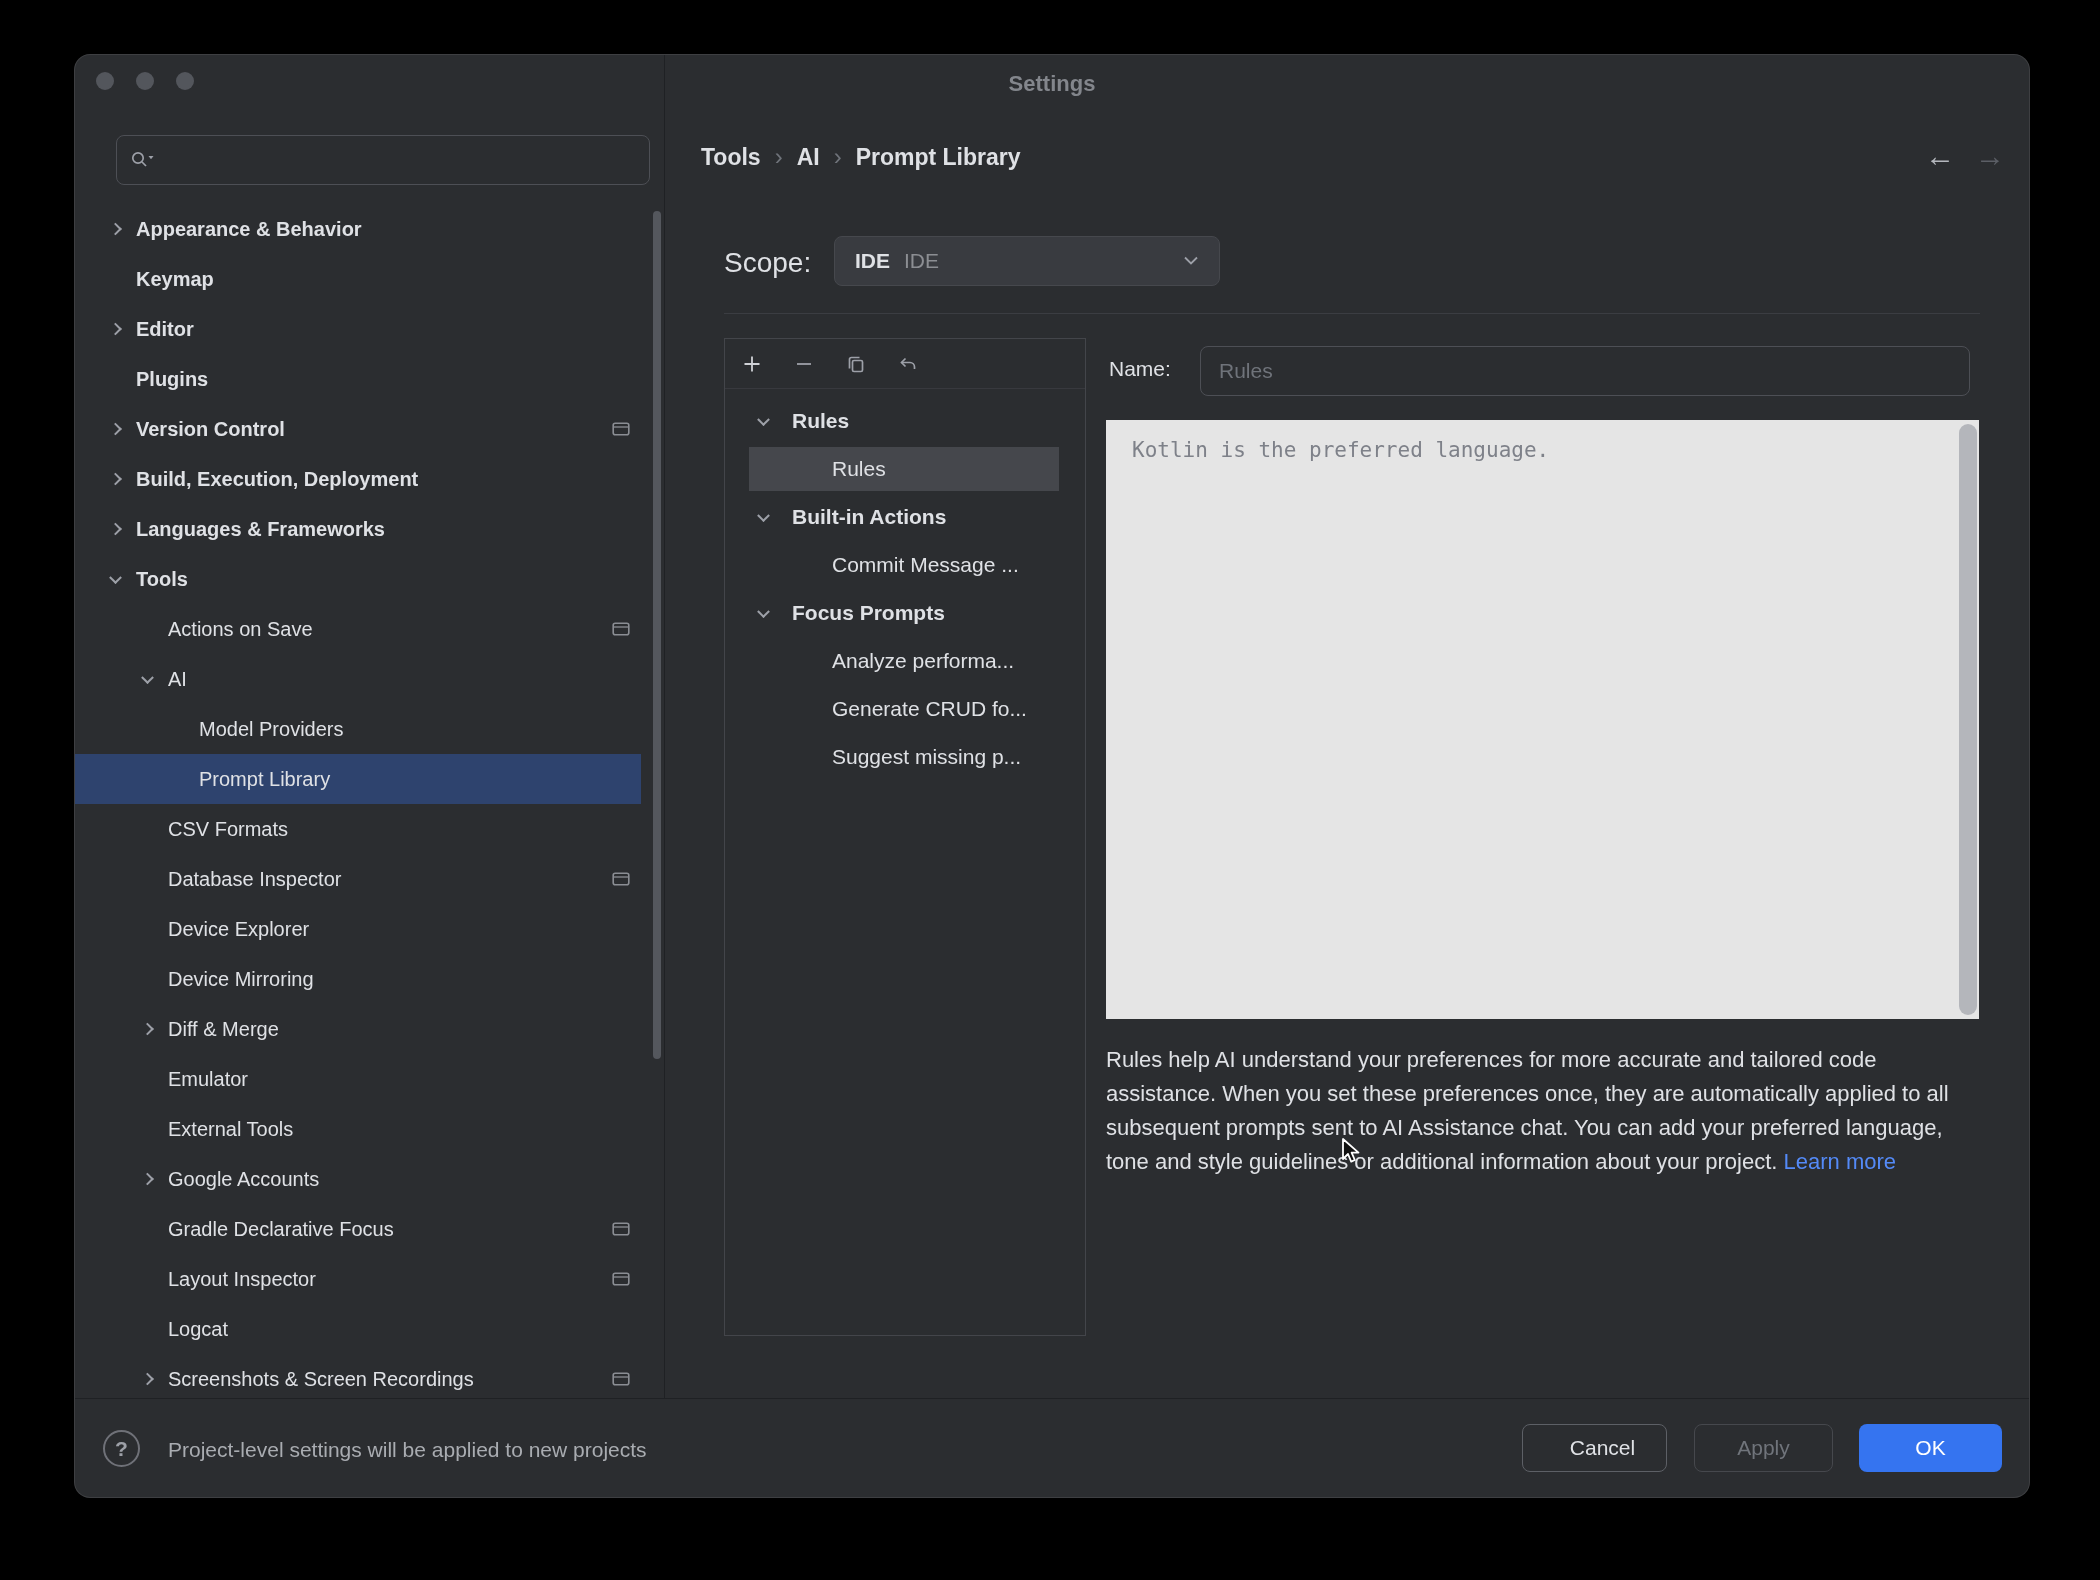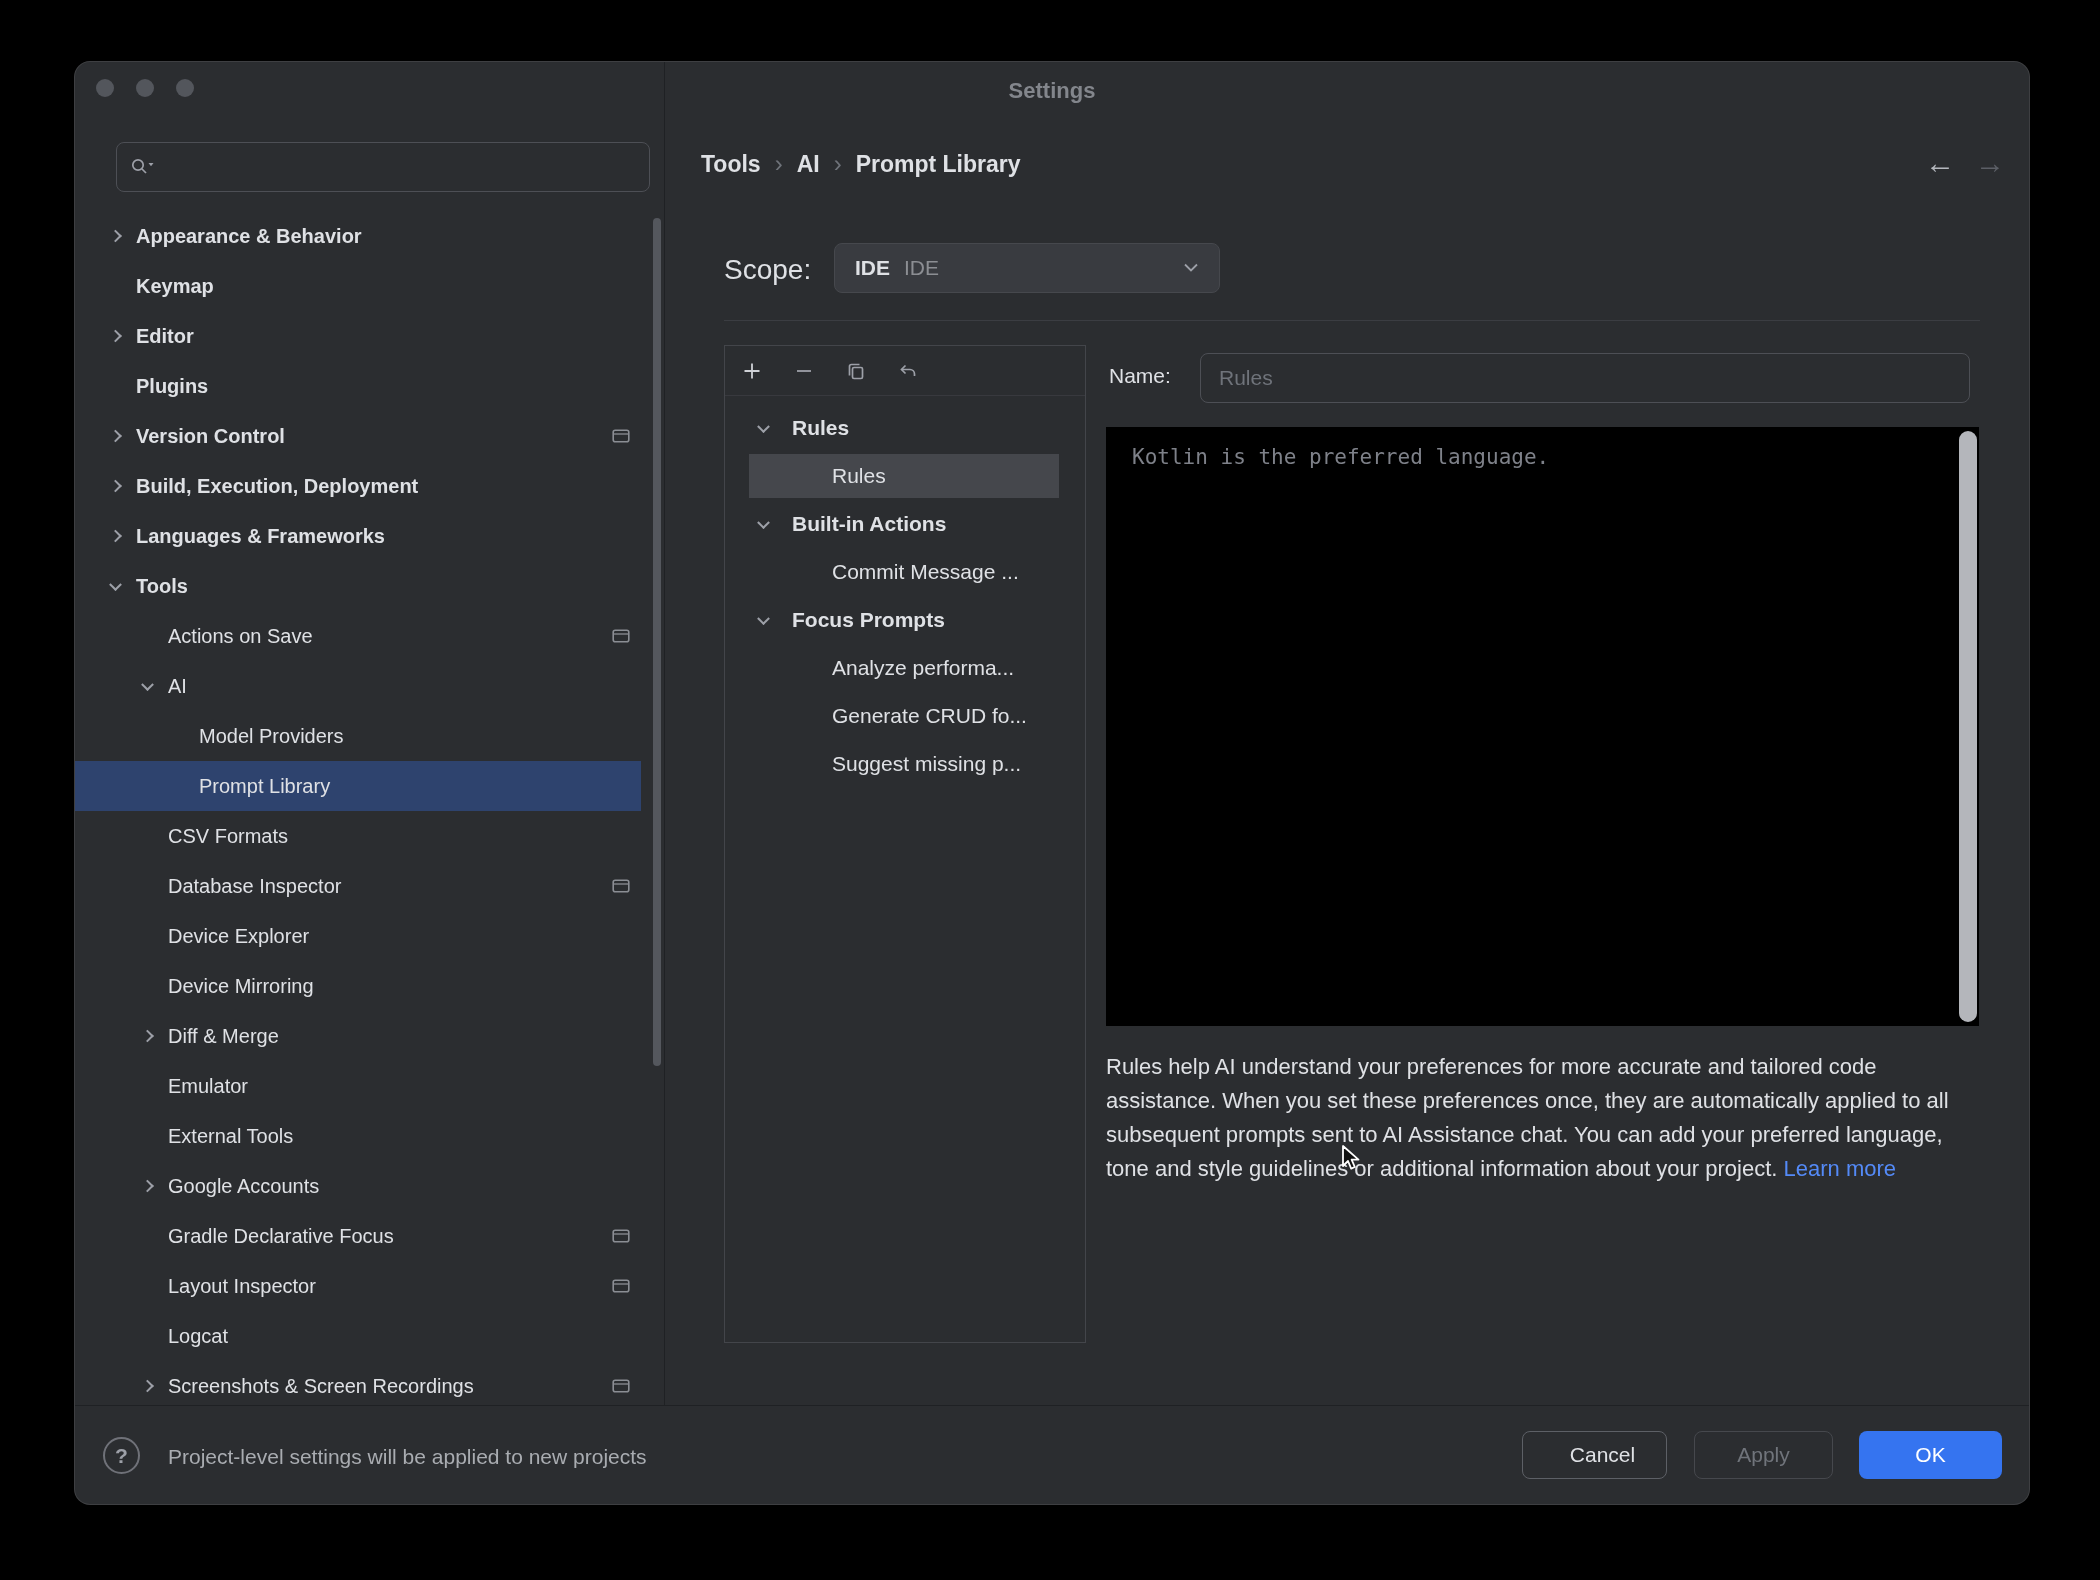--- a/index.html
+++ b/index.html
@@ -1,20 +1,20 @@
 <!DOCTYPE html>
 <html><head>
 <meta charset="utf-8">
 <style>
   * { margin:0; padding:0; box-sizing:border-box; }
   html,body { width:2100px; height:1580px; background:#000; font-family:"Liberation Sans", sans-serif; overflow:hidden; }
 
   .window { position:absolute; left:74px; top:54px; width:1956px; height:1444px;
     background:#2b2d30; border-radius:16px; border:1px solid rgba(255,255,255,.09);
-    box-shadow:0 30px 90px rgba(0,0,0,.65); overflow:hidden;margin-top:7px; }
+    box-shadow:0 30px 90px rgba(0,0,0,.65); overflow:hidden; }
 
   
   .titlebar { position:absolute; left:0; top:0; right:0; height:66px; }
   .traffic { position:absolute; top:17px; width:18px; height:18px; border-radius:50%; background:#53565c; }
   .t1{left:21px}.t2{left:61px}.t3{left:101px}
   .win-title { position:absolute; left:0; right:0; top:16px; text-align:center;
     font-size:22px; font-weight:700; color:#83868c; }
 
   
   .sidebar { position:absolute; left:0; top:0; width:590px; height:1343px;
@@ -73,21 +73,21 @@
   .pt-row.item  .pt-label { left:107px; }
   .pt-row .chev { left:34px; }
 
   
   .name-label { position:absolute; left:1034px; top:302px; font-size:21px; color:#dfe1e5; }
   .name-input { position:absolute; left:1125px; top:291px; width:770px; height:50px;
     background:transparent; border:1px solid #4d4f55; border-radius:8px;
     color:#6f737a; font-size:21px; padding:0 18px; outline:none;
     font-family:"Liberation Sans", sans-serif; }
 
-  .editor { position:absolute; left:1031px; top:365px; width:873px; height:599px; background:#000000; }
+  .editor { position:absolute; left:1031px; top:365px; width:873px; height:599px; background:#e5e5e5; }
   .editor-text { position:absolute; left:26px; top:18px; font-family:"DejaVu Sans Mono", monospace;
     font-size:21px; color:#7e8189; white-space:pre; }
   .editor-scrollbar { position:absolute; right:2px; top:4px; width:18px; height:591px;
     background:#b4b6bb; border-radius:9px; }
 
   .description { position:absolute; left:1031px; top:988px; width:880px;
     font-size:22px; line-height:34px; color:#dfe1e5; }
   .learn-more { color:#548af7; cursor:pointer; }
 
   .cursor { position:absolute; left:1258px; top:1078px; z-index:50; line-height:0; }

